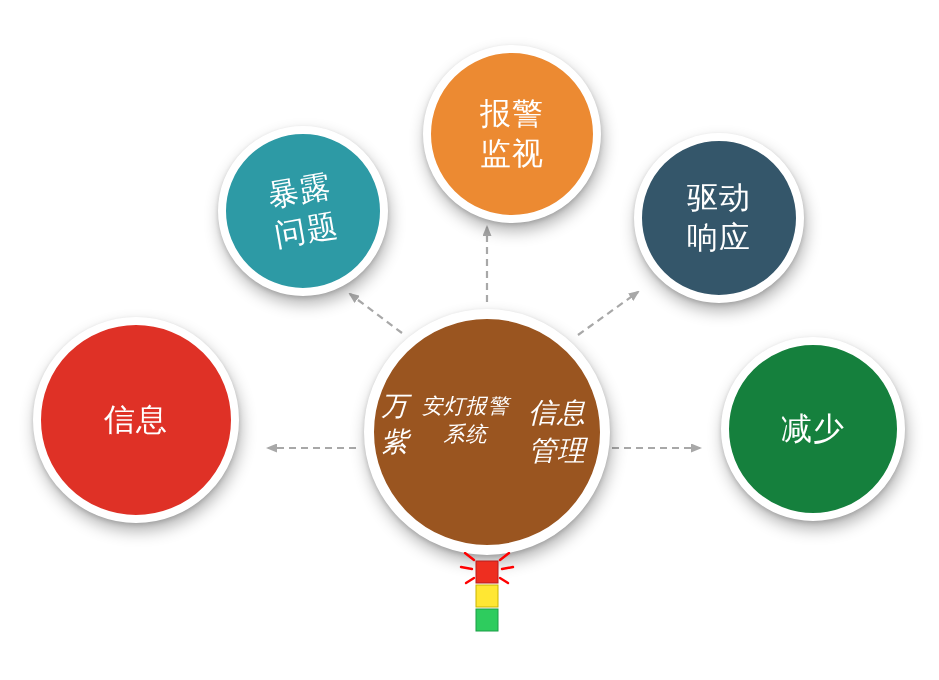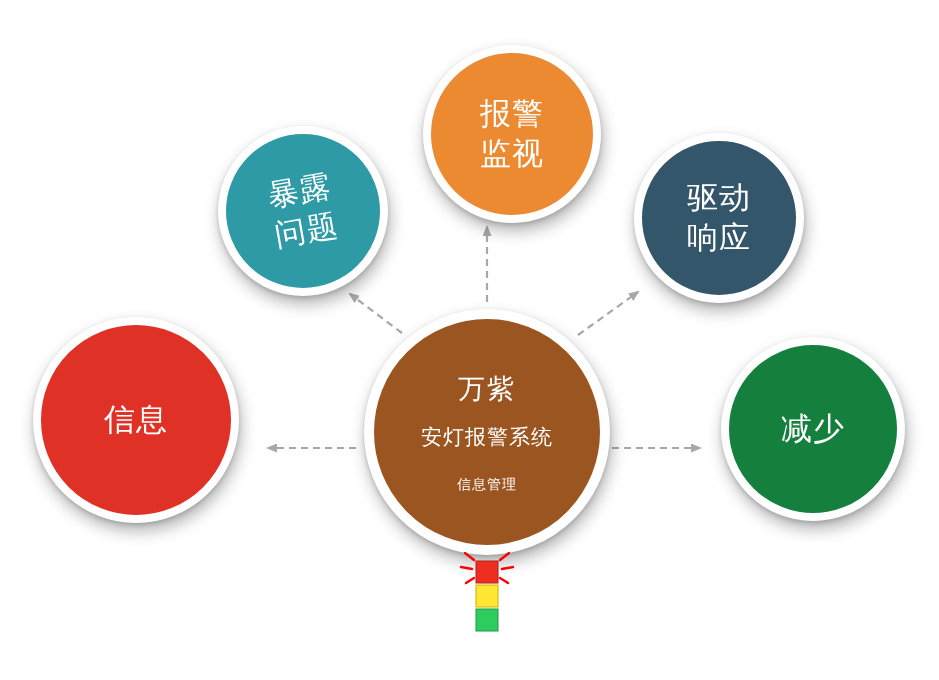--- a/index.html
+++ b/index.html
@@ -22,25 +22,26 @@
     text-align:center;
   }
   .node .label{
     font-size:31px;
     line-height:1.3;
     letter-spacing:1px;
   }
   .node .label span{display:block;}
   .node-center{
     border-width:10px;
-    flex-direction:column;
+    flex-direction:row;
+    font-style:italic;
   }
   .node-center .c-line1{font-size:27px; margin-bottom:16px; letter-spacing:2px;}
   .node-center .c-line2{font-size:21px; margin-bottom:25px; letter-spacing:1px;}
-  .node-center .c-line3{font-size:14px; letter-spacing:1px;}
+  .node-center .c-line3{font-size:28px; letter-spacing:1px;}
   .tilt{transform:rotate(-10deg);}
   .overlay{
     position:absolute; left:0; top:0;
     pointer-events:none;
   }
   .arrow-line{
     fill:none;
     stroke-width:2.2;
     stroke-dasharray:7 5;
   }

